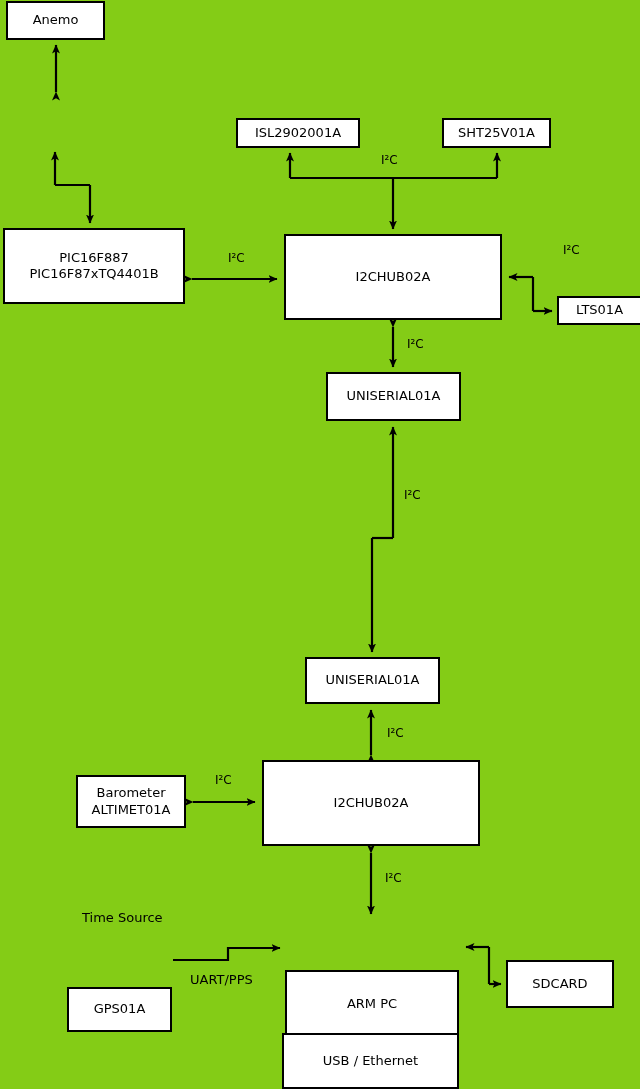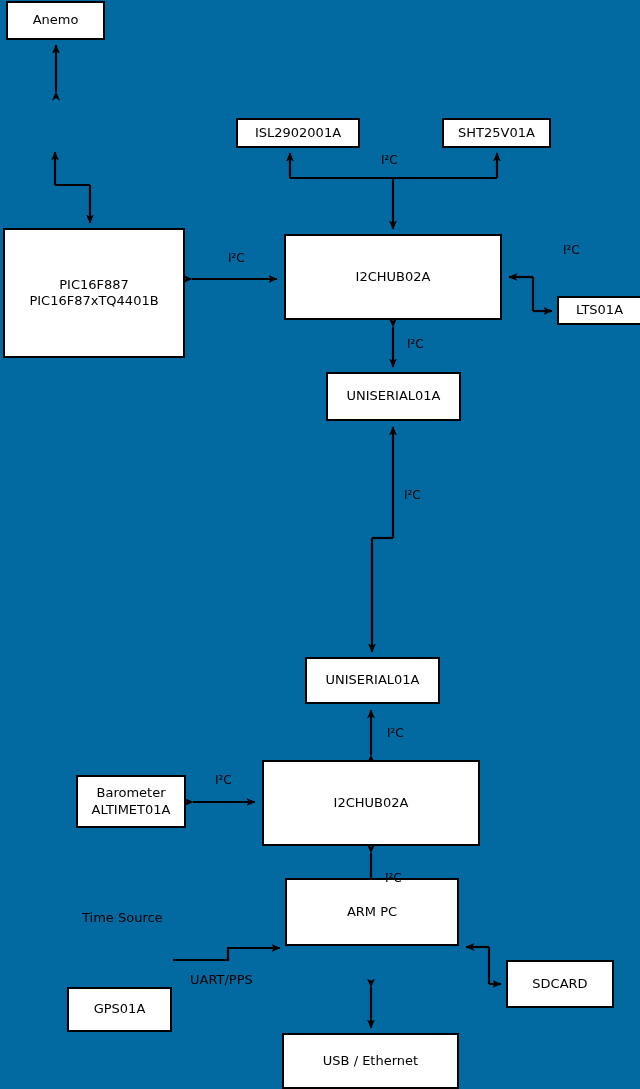--- a/index.html
+++ b/index.html
@@ -4,21 +4,21 @@
 <style>
   html, body {
     margin: 0;
     padding: 0;
     background: #ffffff;
   }
   #canvas {
     position: relative;
     width: 640px;
     height: 1089px;
-    background: #0369a1;
+    background: #84cc16;
     font-family: "DejaVu Sans", sans-serif;
     overflow: hidden;
   }
   #wires {
     position: absolute;
     left: 0;
     top: 0;
     width: 640px;
     height: 1089px;
     pointer-events: none;
@@ -108,21 +108,21 @@
 
       <line x1="371" y1="987" x2="371" y2="1028" marker-end="url(#ah)" marker-start="url(#ah)"></line>
     </g>
   </svg>
 
   <div class="node" style="left:6px; top:1px; width:99px; height:39px;">
     <span class="lbl">Anemo</span>
   </div>
 
 
-  <div class="node" style="left:3px; top:228px; width:182px; height:130px;">
+  <div class="node" style="left:3px; top:228px; width:182px; height:76px;">
     <span class="lbl">PIC16F887
 PIC16F87xTQ4401B</span>
   </div>
 
   <div class="node" style="left:236px; top:118px; width:124px; height:30px;">
     <span class="lbl">ISL2902001A</span>
   </div>
 
   <div class="node" style="left:442px; top:118px; width:109px; height:30px;">
     <span class="lbl">SHT25V01A</span>
@@ -150,21 +150,21 @@
 
   <div class="node" style="left:76px; top:775px; width:110px; height:53px;">
     <span class="lbl">Barometer
 ALTIMET01A</span>
   </div>
 
   <div class="node" style="left:67px; top:987px; width:105px; height:45px;">
     <span class="lbl">GPS01A</span>
   </div>
 
-  <div class="node" style="left:285px; top:878px; width:174px; height:68px;">
+  <div class="node" style="left:285px; top:970px; width:174px; height:68px;">
     <span class="lbl">ARM PC</span>
   </div>
 
   <div class="node" style="left:506px; top:960px; width:108px; height:48px;">
     <span class="lbl">SDCARD</span>
   </div>
 
   <div class="node" style="left:282px; top:1033px; width:177px; height:56px;">
     <span class="lbl">USB / Ethernet</span>
   </div>

